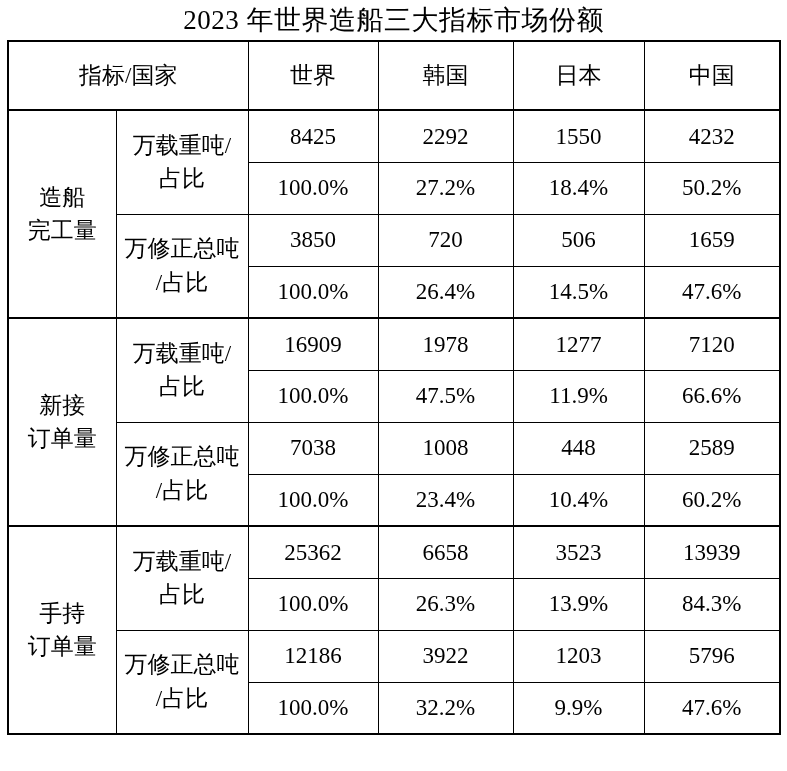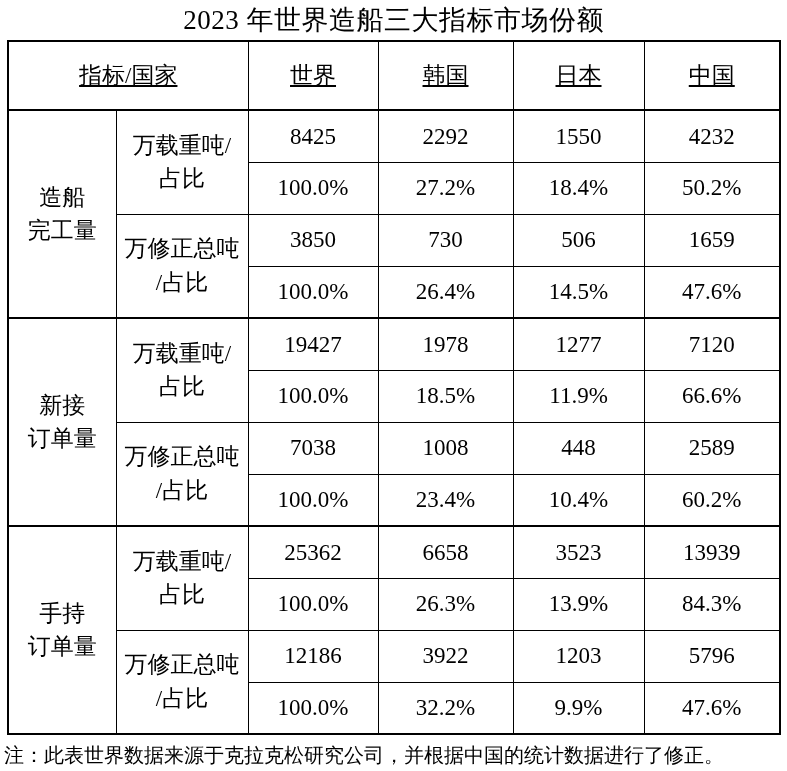--- a/index.html
+++ b/index.html
@@ -36,21 +36,21 @@
   table.share-table td {
     border: 1px solid #000000;
     text-align: center;
     vertical-align: middle;
     font-size: 23px;
     line-height: 1.45;
     white-space: pre-line;
     padding: 0;
     overflow: hidden;
   }
-  tr.header-row { height: 69px; text-decoration: underline; }
+  tr.header-row { height: 69px; }
   tr.header-row td { border-bottom-width: 2px; }
   tr.data-row { height: 52px; }
   tr.group-start td { border-top-width: 2px; }
   td.num-cell { font-size: 24px; }
   .note {
     margin: 7px 0 0 4px;
     font-size: 20px;
     white-space: nowrap;
   }
 </style>
@@ -92,44 +92,44 @@
       <tr class="data-row">
         <td class="num-cell">100.0%</td>
         <td class="num-cell">27.2%</td>
         <td class="num-cell">18.4%</td>
         <td class="num-cell">50.2%</td>
       </tr>
       <tr class="data-row">
         <td rowspan="2">万修正总吨
 /占比</td>
         <td class="num-cell">3850</td>
-        <td class="num-cell">730</td>
+        <td class="num-cell">720</td>
         <td class="num-cell">506</td>
         <td class="num-cell">1659</td>
       </tr>
       <tr class="data-row">
         <td class="num-cell">100.0%</td>
         <td class="num-cell">26.4%</td>
         <td class="num-cell">14.5%</td>
         <td class="num-cell">47.6%</td>
       </tr>
 
       <tr class="data-row group-start">
         <td rowspan="4">新接
 订单量</td>
         <td rowspan="2">万载重吨/
 占比</td>
-        <td class="num-cell">19427</td>
+        <td class="num-cell">16909</td>
         <td class="num-cell">1978</td>
         <td class="num-cell">1277</td>
         <td class="num-cell">7120</td>
       </tr>
       <tr class="data-row">
         <td class="num-cell">100.0%</td>
-        <td class="num-cell">18.5%</td>
+        <td class="num-cell">47.5%</td>
         <td class="num-cell">11.9%</td>
         <td class="num-cell">66.6%</td>
       </tr>
       <tr class="data-row">
         <td rowspan="2">万修正总吨
 /占比</td>
         <td class="num-cell">7038</td>
         <td class="num-cell">1008</td>
         <td class="num-cell">448</td>
         <td class="num-cell">2589</td>
@@ -167,15 +167,14 @@
       </tr>
       <tr class="data-row">
         <td class="num-cell">100.0%</td>
         <td class="num-cell">32.2%</td>
         <td class="num-cell">9.9%</td>
         <td class="num-cell">47.6%</td>
       </tr>
     </tbody>
   </table>
 
-  <div class="note">注：此表世界数据来源于克拉克松研究公司，并根据中国的统计数据进行了修正。</div>
 
 </div>
 
 </body></html>

